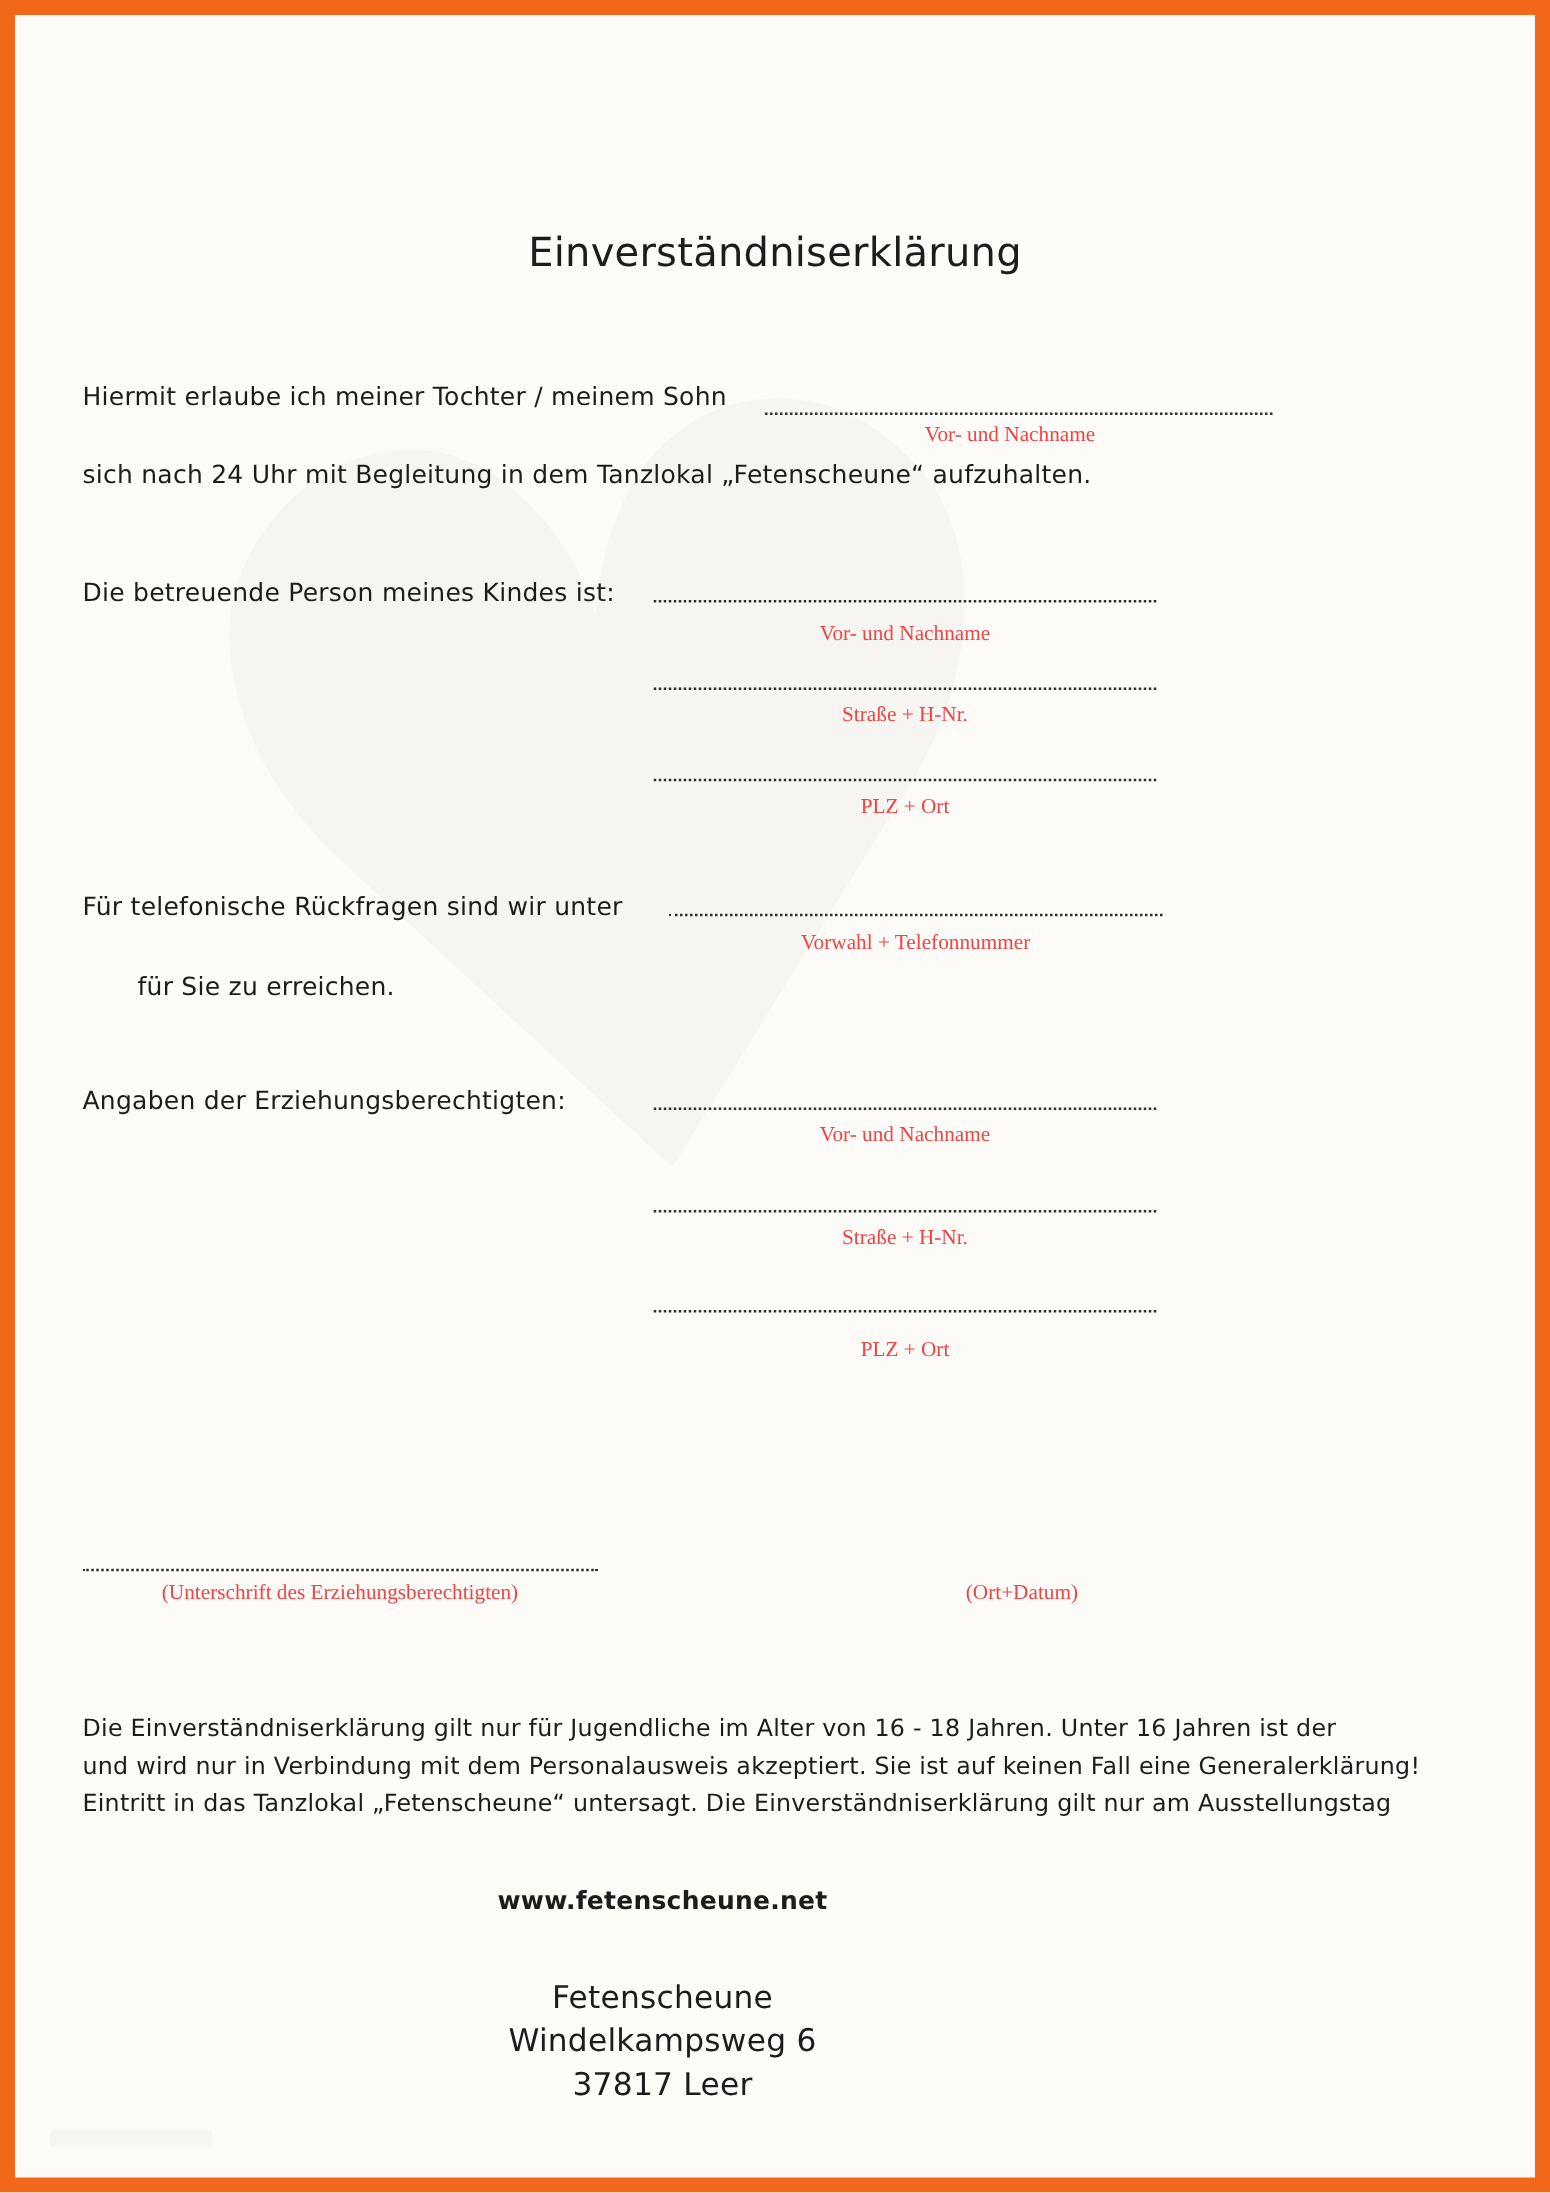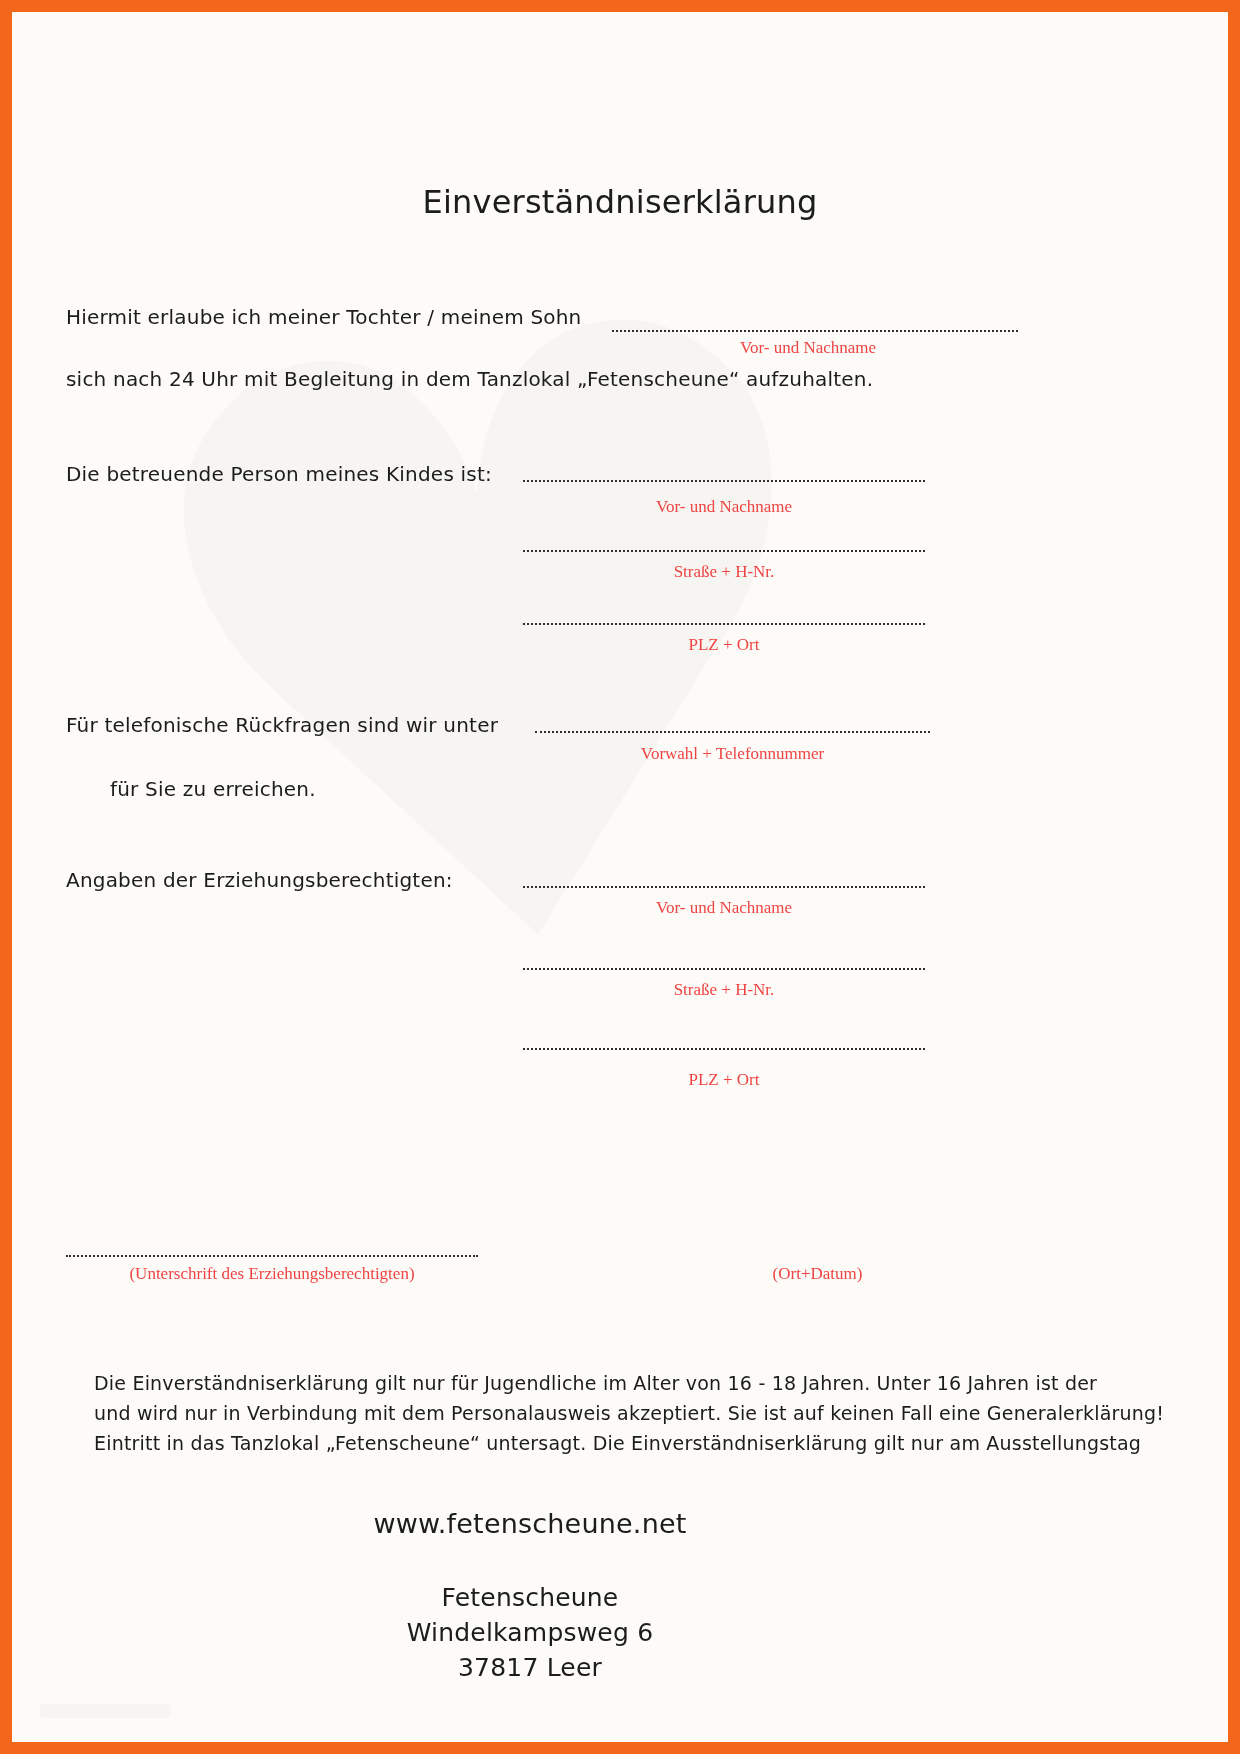--- a/index.html
+++ b/index.html
@@ -14,21 +14,21 @@
     color:#1c1c1c;
   }
   .abs{position:absolute;}
   .comic{font-family:"DejaVu Sans",sans-serif;letter-spacing:.2px;}
   .serif{font-family:"Liberation Serif","DejaVu Serif",serif;font-size:17px;color:#ef4444;}
   .title{top:171px;left:0;width:1216px;text-align:center;font-size:32px;}
   .bodytxt{font-size:20px;white-space:nowrap;}
   .dots{border-bottom:2px dotted #2e2e2e;height:14px;}
   .flabel{text-align:center;}
   .noticeline{font-size:19px;line-height:30px;white-space:nowrap;}
-  .website{font-size:27px;font-weight:normal;}
+  .website{font-size:20px;font-weight:bold;}
   .addrline{font-size:25px;line-height:35px;}
   .center{text-align:center;}
   .sigrow{display:flex;align-items:flex-end;height:34px;}
   .sigrow .dseg{flex:1;border-bottom:2px dotted #2e2e2e;margin-bottom:6px;height:10px;}
   .sigrow .dsep{font-size:22px;padding:0 8px;white-space:nowrap;}
   .watermark{
     top:230px;left:120px;font-size:820px;line-height:820px;
     color:rgba(120,110,100,0.045);transform:rotate(-8deg);
     font-family:"DejaVu Sans",sans-serif;user-select:none;
   }
@@ -69,21 +69,21 @@
   <div class="abs serif flabel" style="top:886px;left:511px;width:402px;">Vor- und Nachname</div>
   <div class="abs dots" style="top:942px;left:511px;width:402px;"></div>
   <div class="abs serif flabel" style="top:968px;left:511px;width:402px;">Straße + H-Nr.</div>
   <div class="abs dots" style="top:1022px;left:511px;width:402px;"></div>
   <div class="abs serif flabel" style="top:1058px;left:511px;width:402px;">PLZ + Ort</div>
 
   <div class="abs dots" style="top:1229px;left:54px;width:412px;"></div>
   <div class="abs serif flabel" style="top:1252px;left:54px;width:412px;">(Unterschrift des Erziehungsberechtigten)</div>
   <div class="abs serif flabel" style="top:1252px;left:605px;width:401px;">(Ort+Datum)</div>
 
-  <div class="abs" style="top:1356px;left:54px;margin-left:28px;">
+  <div class="abs" style="top:1356px;left:54px;">
     <div class="comic noticeline">Die Einverständniserklärung gilt nur für Jugendliche im Alter von 16 - 18 Jahren. Unter 16 Jahren ist der</div>
     <div class="comic noticeline">und wird nur in Verbindung mit dem Personalausweis akzeptiert. Sie ist auf keinen Fall eine Generalerklärung!</div>
     <div class="comic noticeline">Eintritt in das Tanzlokal „Fetenscheune“ untersagt. Die Einverständniserklärung gilt nur am Ausstellungstag</div>
   </div>
 
   <div class="abs center" style="top:1496px;left:0;width:1036px;">
     <span class="comic website">www.fetenscheune.net</span>
   </div>
 
   <div class="abs center" style="top:1568px;left:0;width:1036px;">

